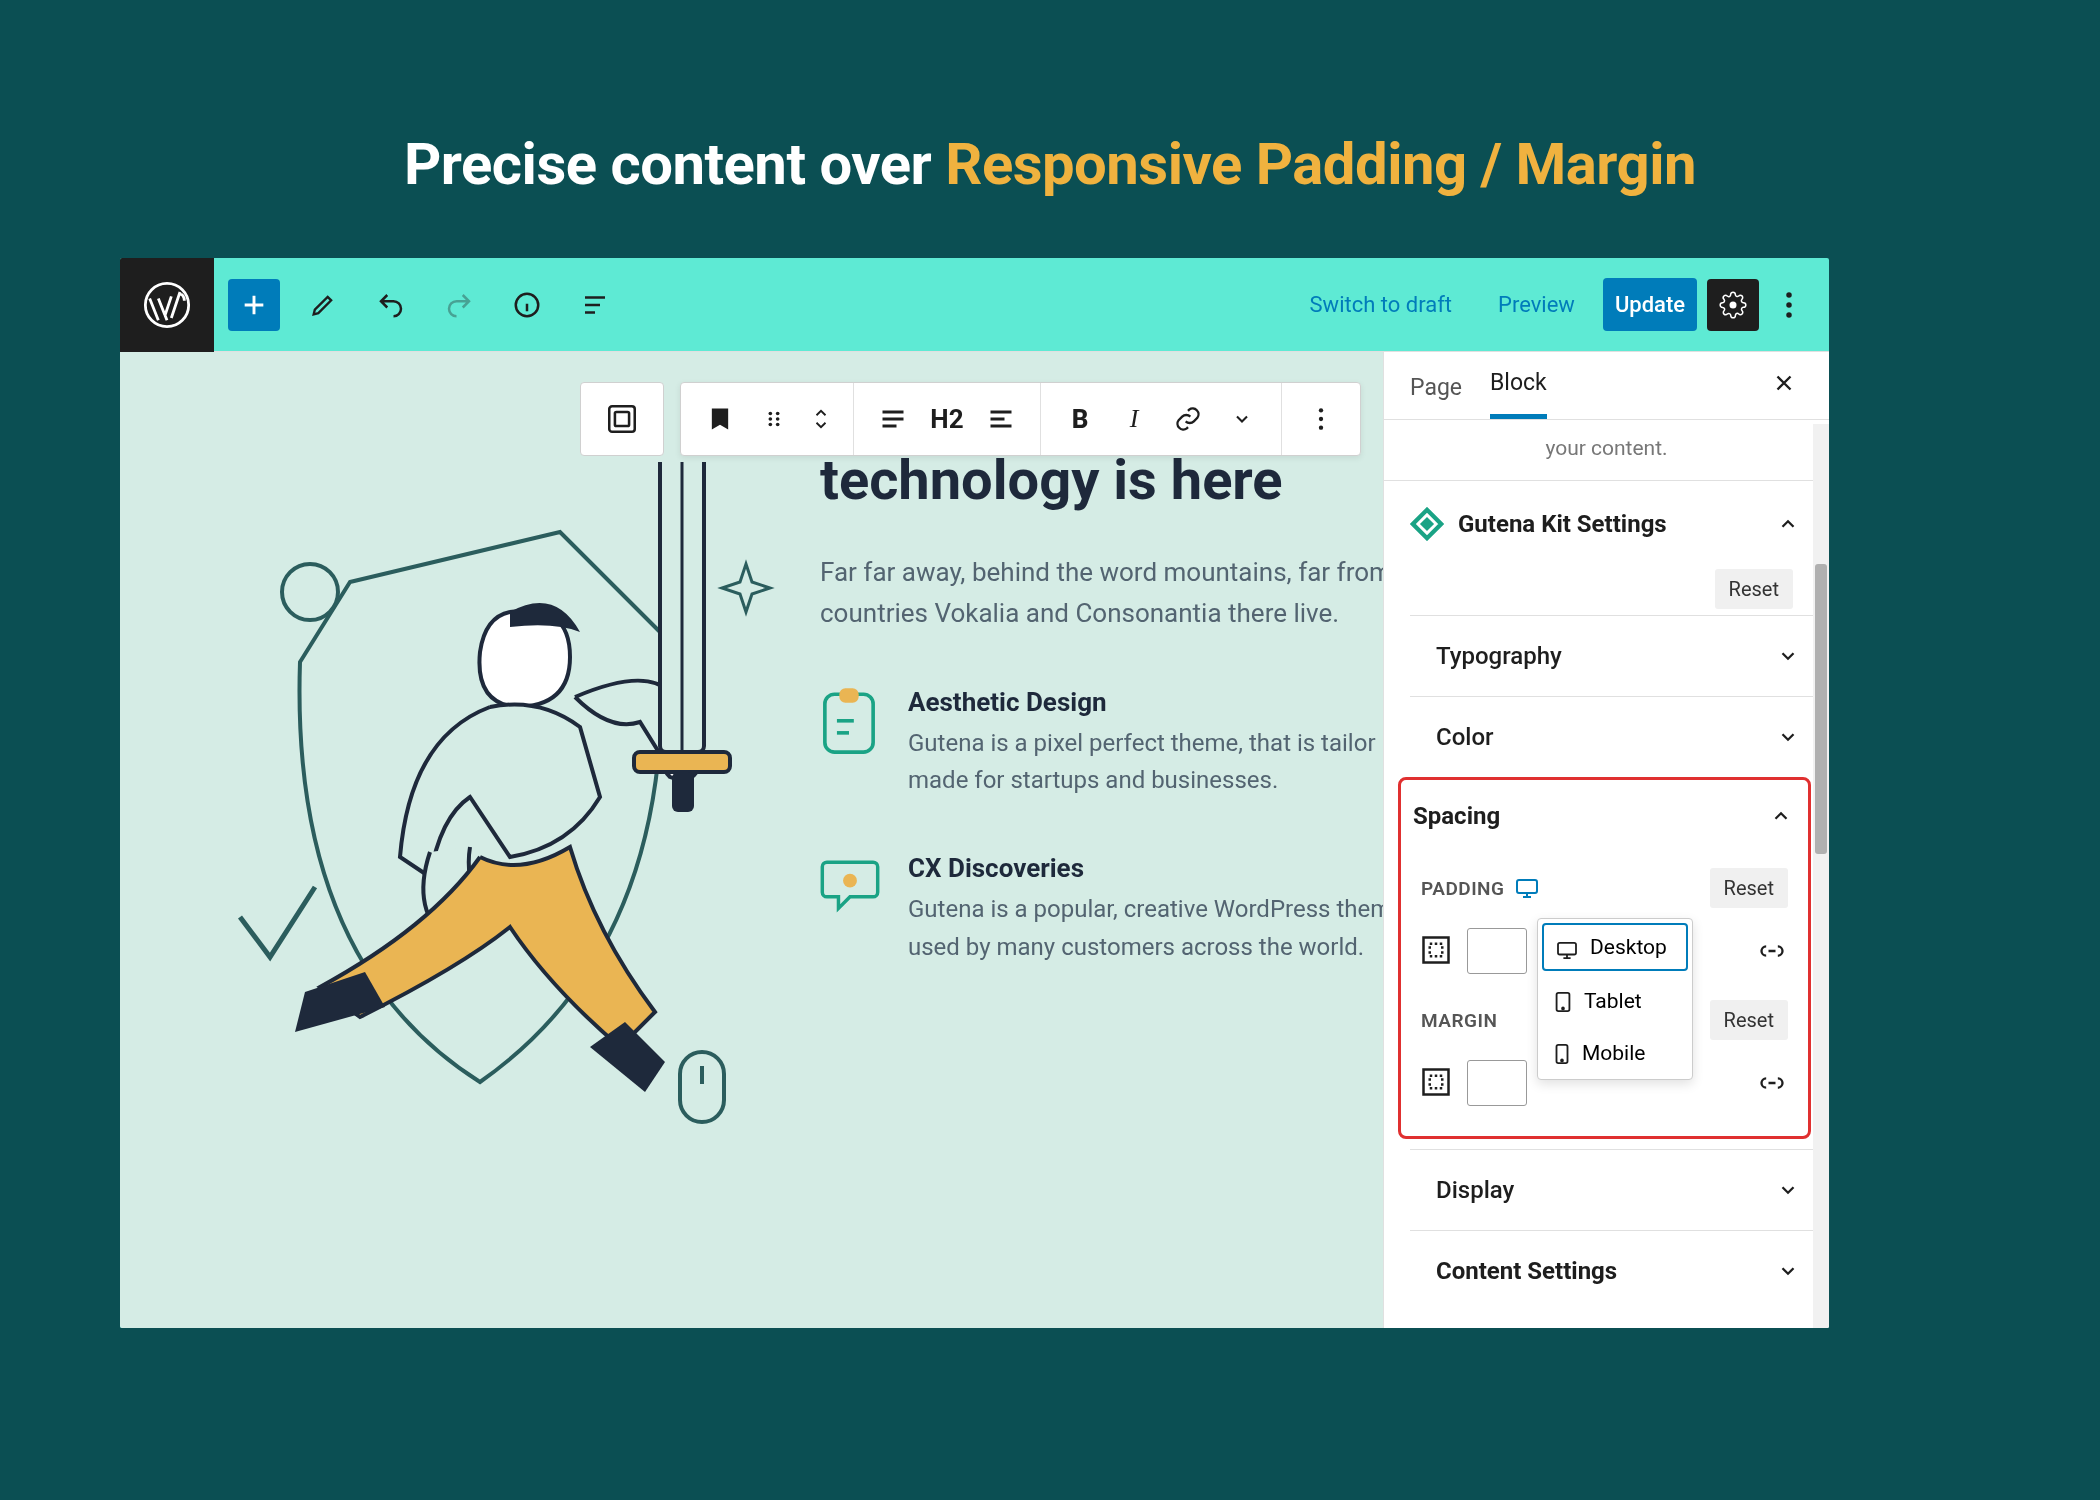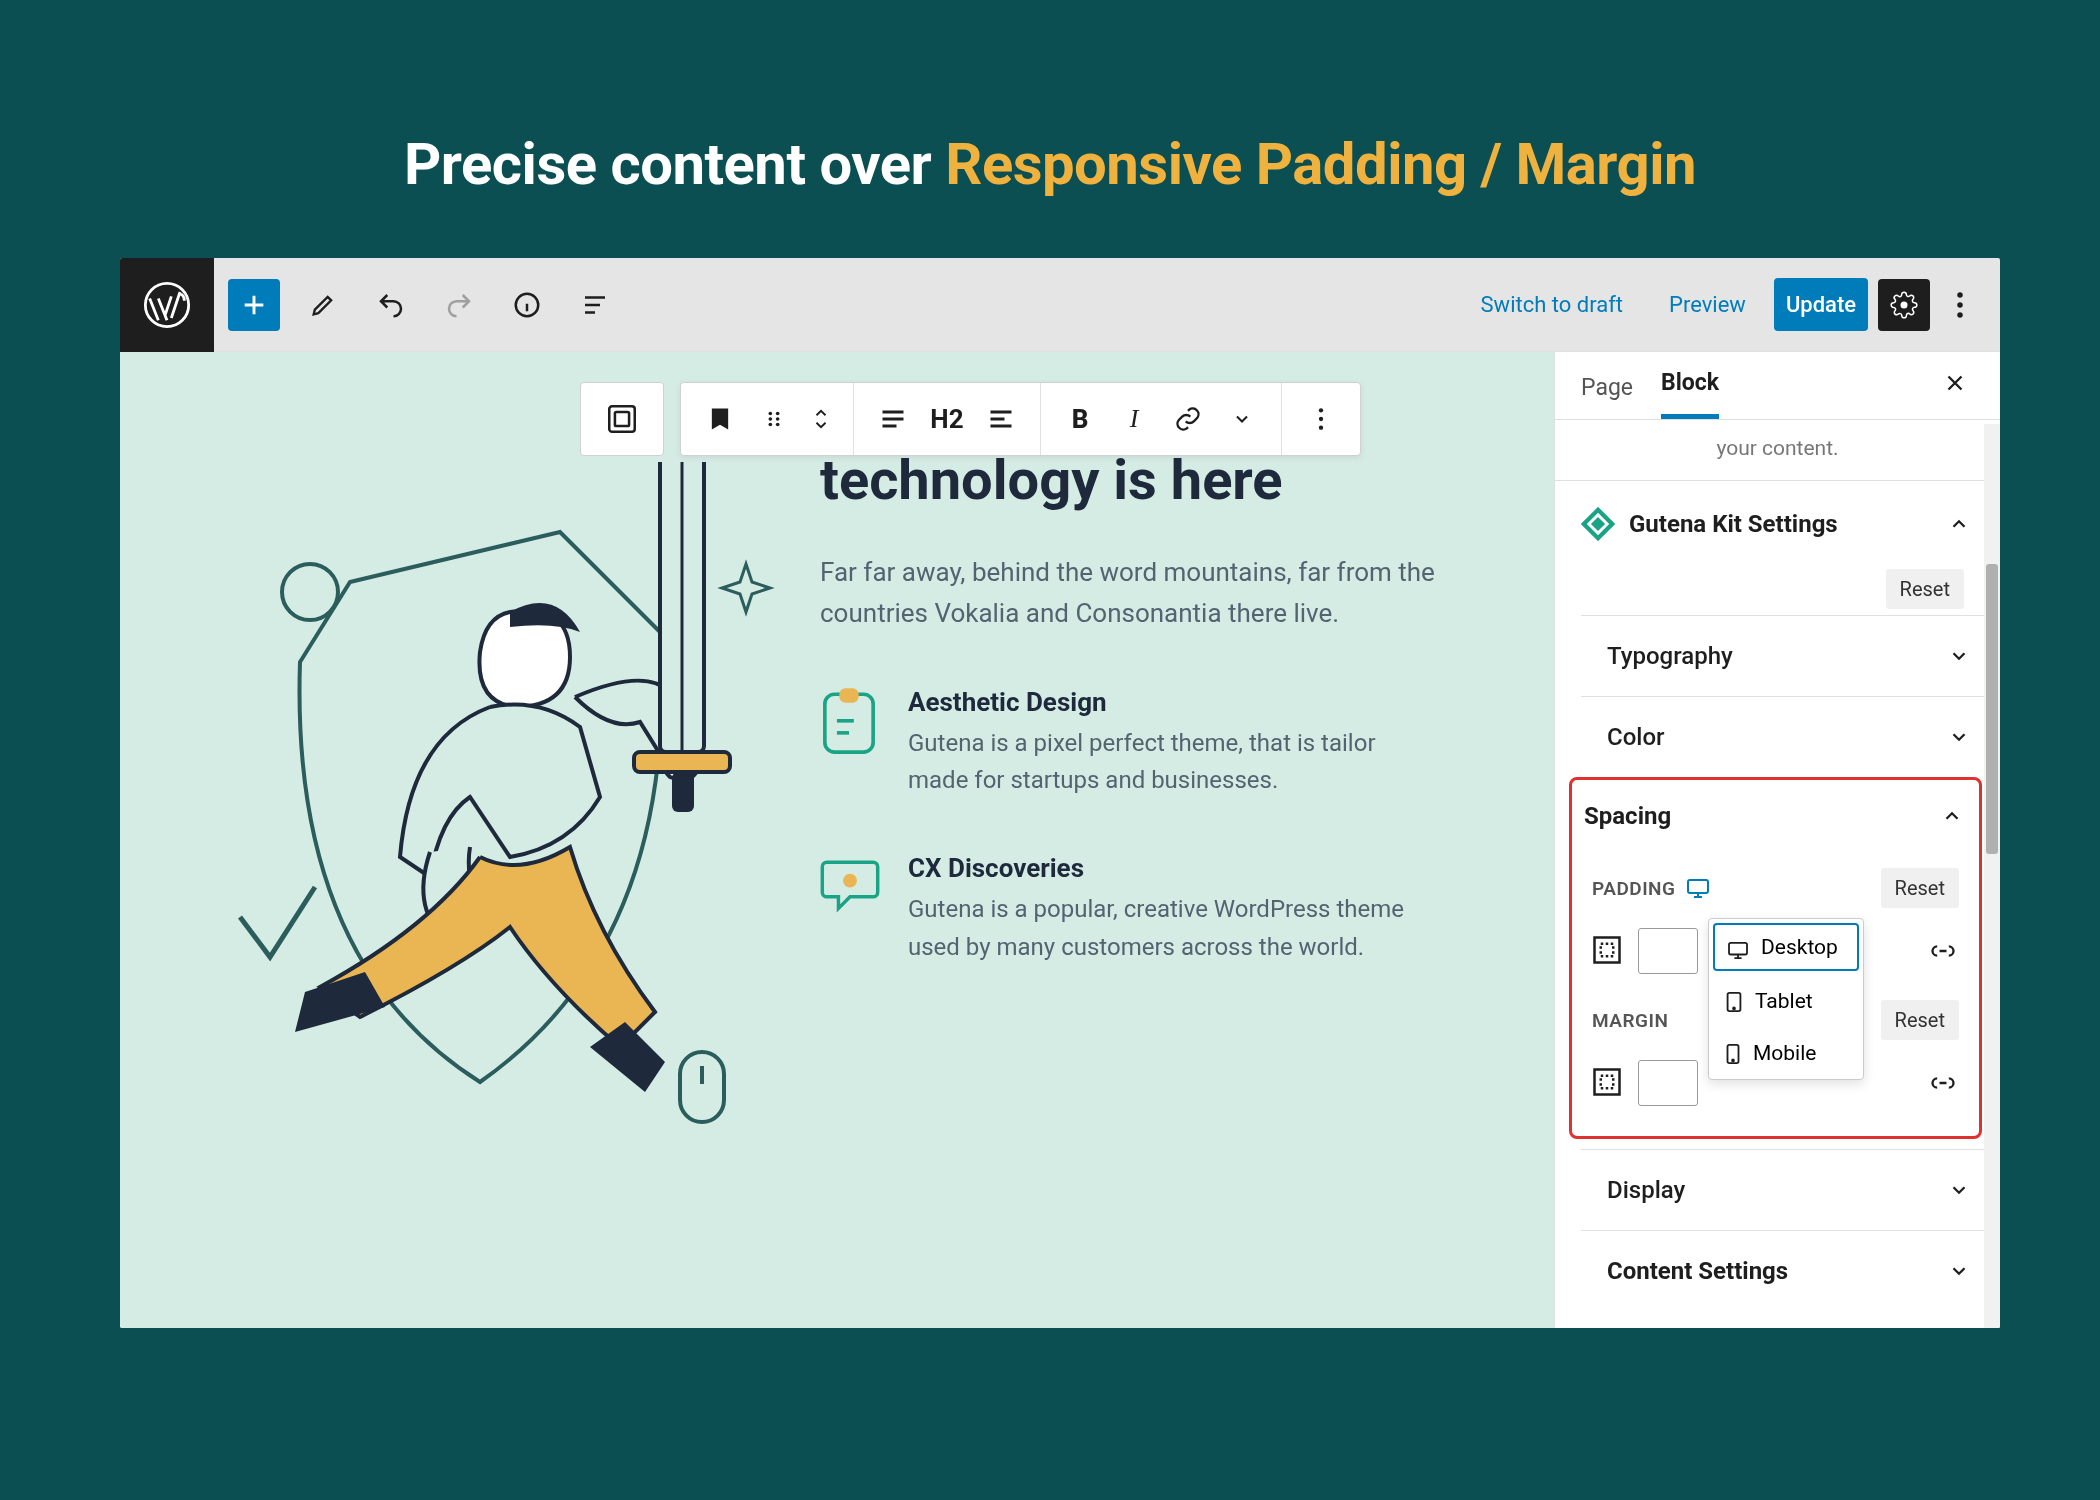--- a/index.html
+++ b/index.html
@@ -19,22 +19,22 @@
 .headline {
   text-align: center;
   font-size: 58px;
   font-weight: 700;
   color: #fff;
   margin-bottom: 60px;
   letter-spacing: -0.5px;
 }
 .headline .accent { color: #f0b23f; }
 .app-window {
-  background: #e5e5e5;
-  width: 1880px;
+  background: #5eead4;
+  width: 1709px;
   height: 1070px;
   border-radius: 2px;
   overflow: hidden;
   position: relative;
 }
 
 .topbar {
   display: flex;
   align-items: center;
   height: 94px;
@@ -256,21 +256,21 @@
 }
 .tab {
   font-size: 23px;
   color: #555;
   padding-bottom: 18px;
   cursor: pointer;
 }
 .tab.active {
   color: #1e1e1e;
   border-bottom: 5px solid #007cba;
-  font-weight: 700;
+  font-weight: 400;
 }
 .close-tab {
   position: absolute;
   right: 32px;
   top: 18px;
   cursor: pointer;
   font-size: 30px;
   color: #333;
 }
 .help-text {

